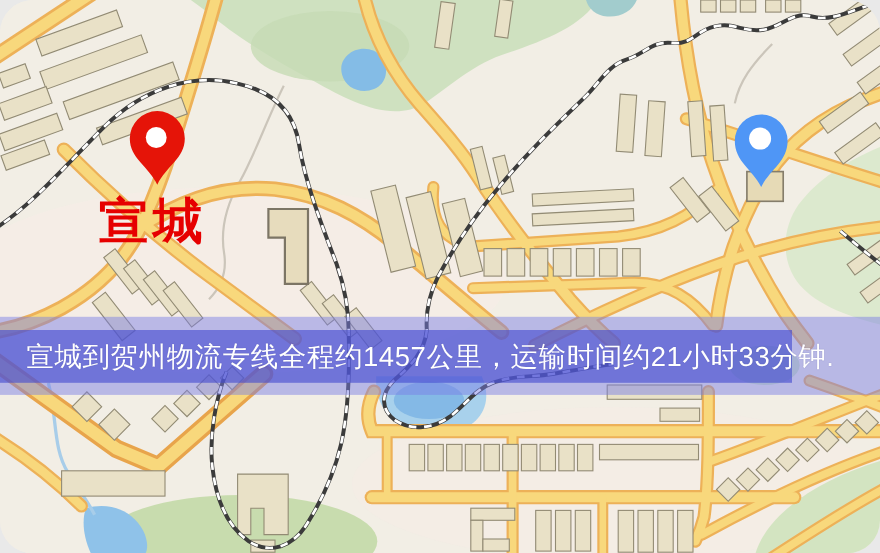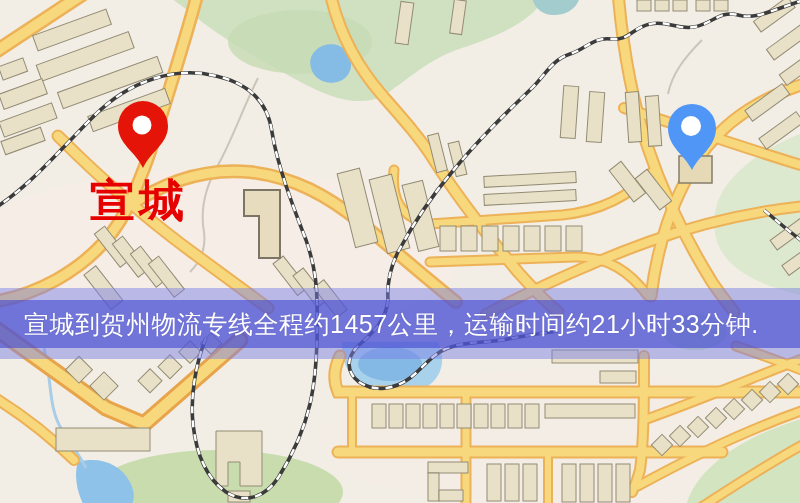--- a/index.html
+++ b/index.html
@@ -1,32 +1,32 @@
 <!DOCTYPE html>
 <html><head>
 <meta charset="utf-8">
 <style>
   html,body{margin:0;padding:0;background:#e9e9e9;}
   .stage{
     position:relative;width:800px;height:503px;overflow:hidden;
-    font-family:"Liberation Sans",sans-serif;background:#f2eee5;
+    font-family:"Liberation Sans",sans-serif;background:#f2eee5;border-radius:30px;
   }
   .stage svg{position:absolute;left:0;top:0;}
   .pin-label{
     position:absolute;font-family:"Liberation Serif","DejaVu Serif",serif;
     font-weight:700;font-size:45px;line-height:1;letter-spacing:4px;white-space:nowrap;
   }
   .pin-label.origin{left:90px;top:179px;color:#e60000;}
   .pin-label.destination{left:644px;top:182px;color:#2334dd;}
   .banner{
     position:absolute;left:0;top:288px;width:800px;height:71px;
     background:rgba(122,126,229,0.48);
   }
   .banner-core{
-    position:absolute;left:0;top:12px;width:800px;height:48px;
+    position:absolute;left:0;top:12px;width:720px;height:48px;
     background:rgba(68,74,208,0.62);display:flex;align-items:center;
   }
   .banner-text{
     padding-left:24px;color:#ffffff;font-size:25px;letter-spacing:0.5px;
     white-space:nowrap;text-shadow:0 0 1px rgba(40,40,120,0.4);
   }
 </style>
 </head>
 <body>
 

